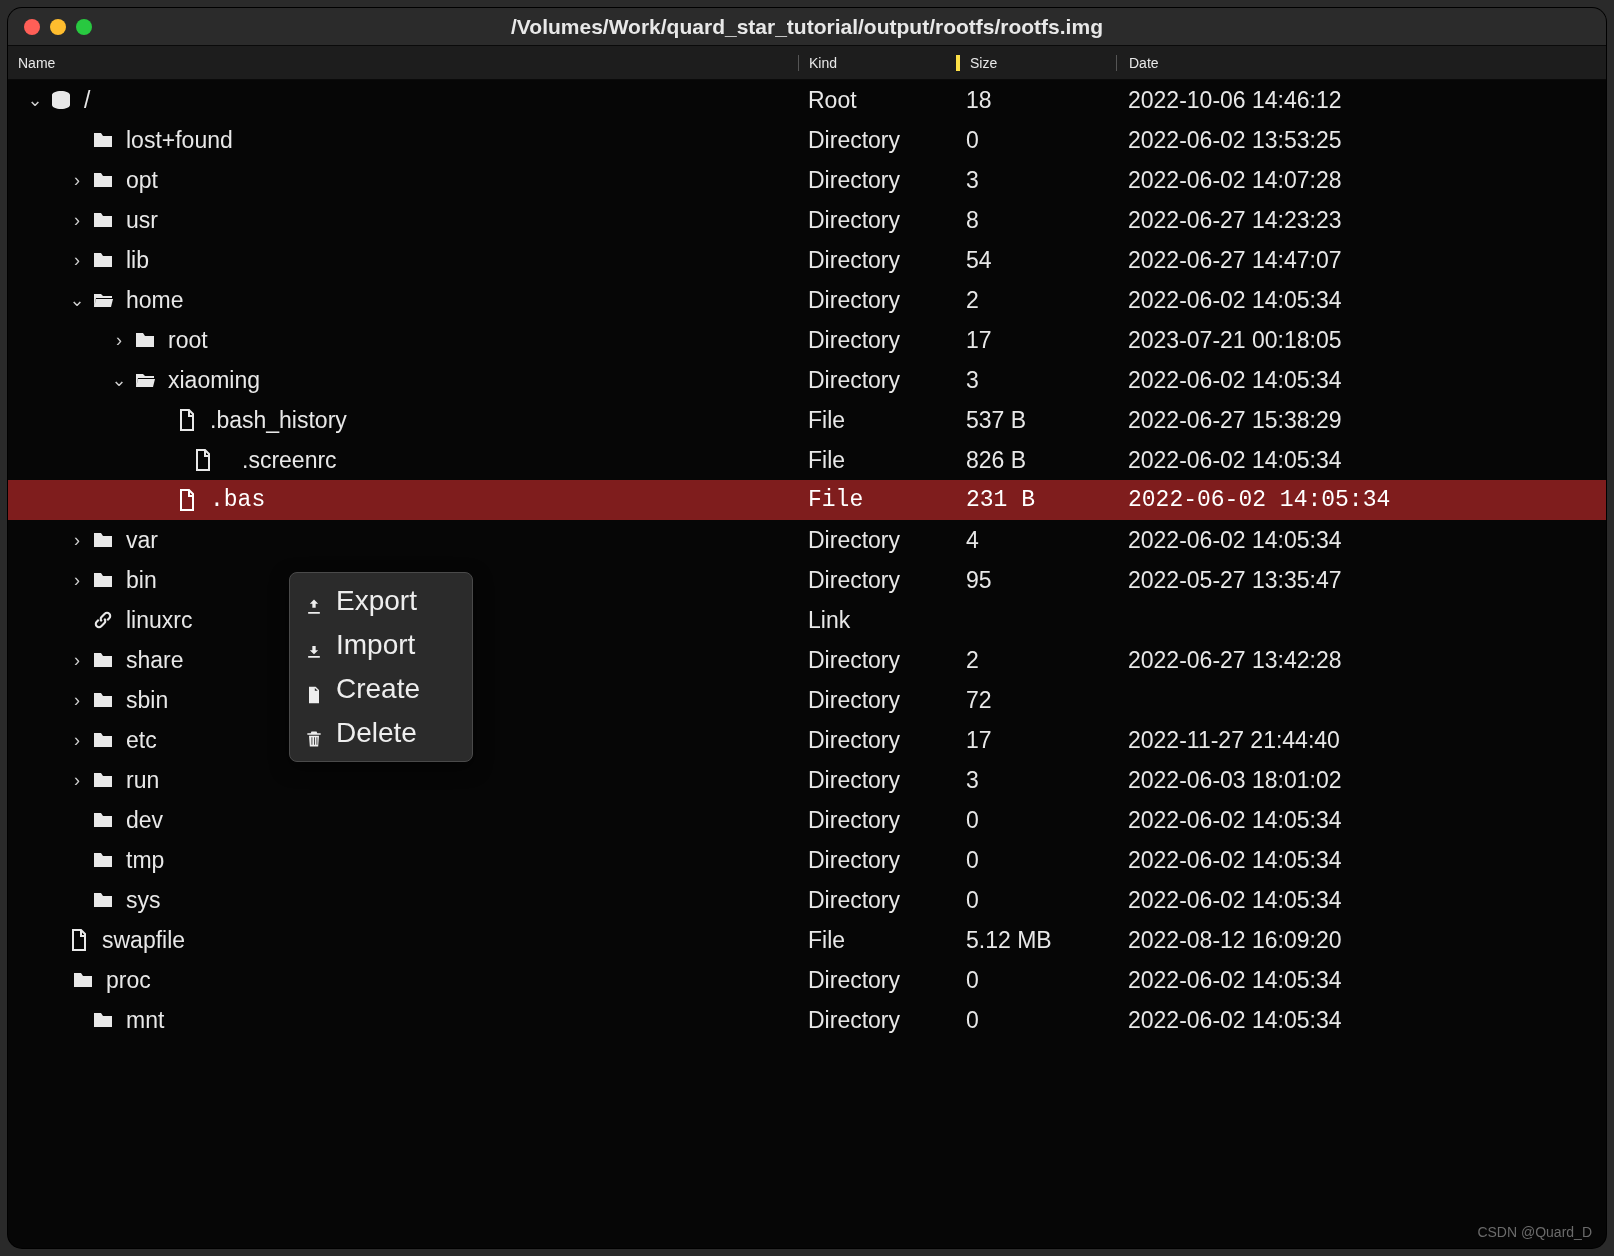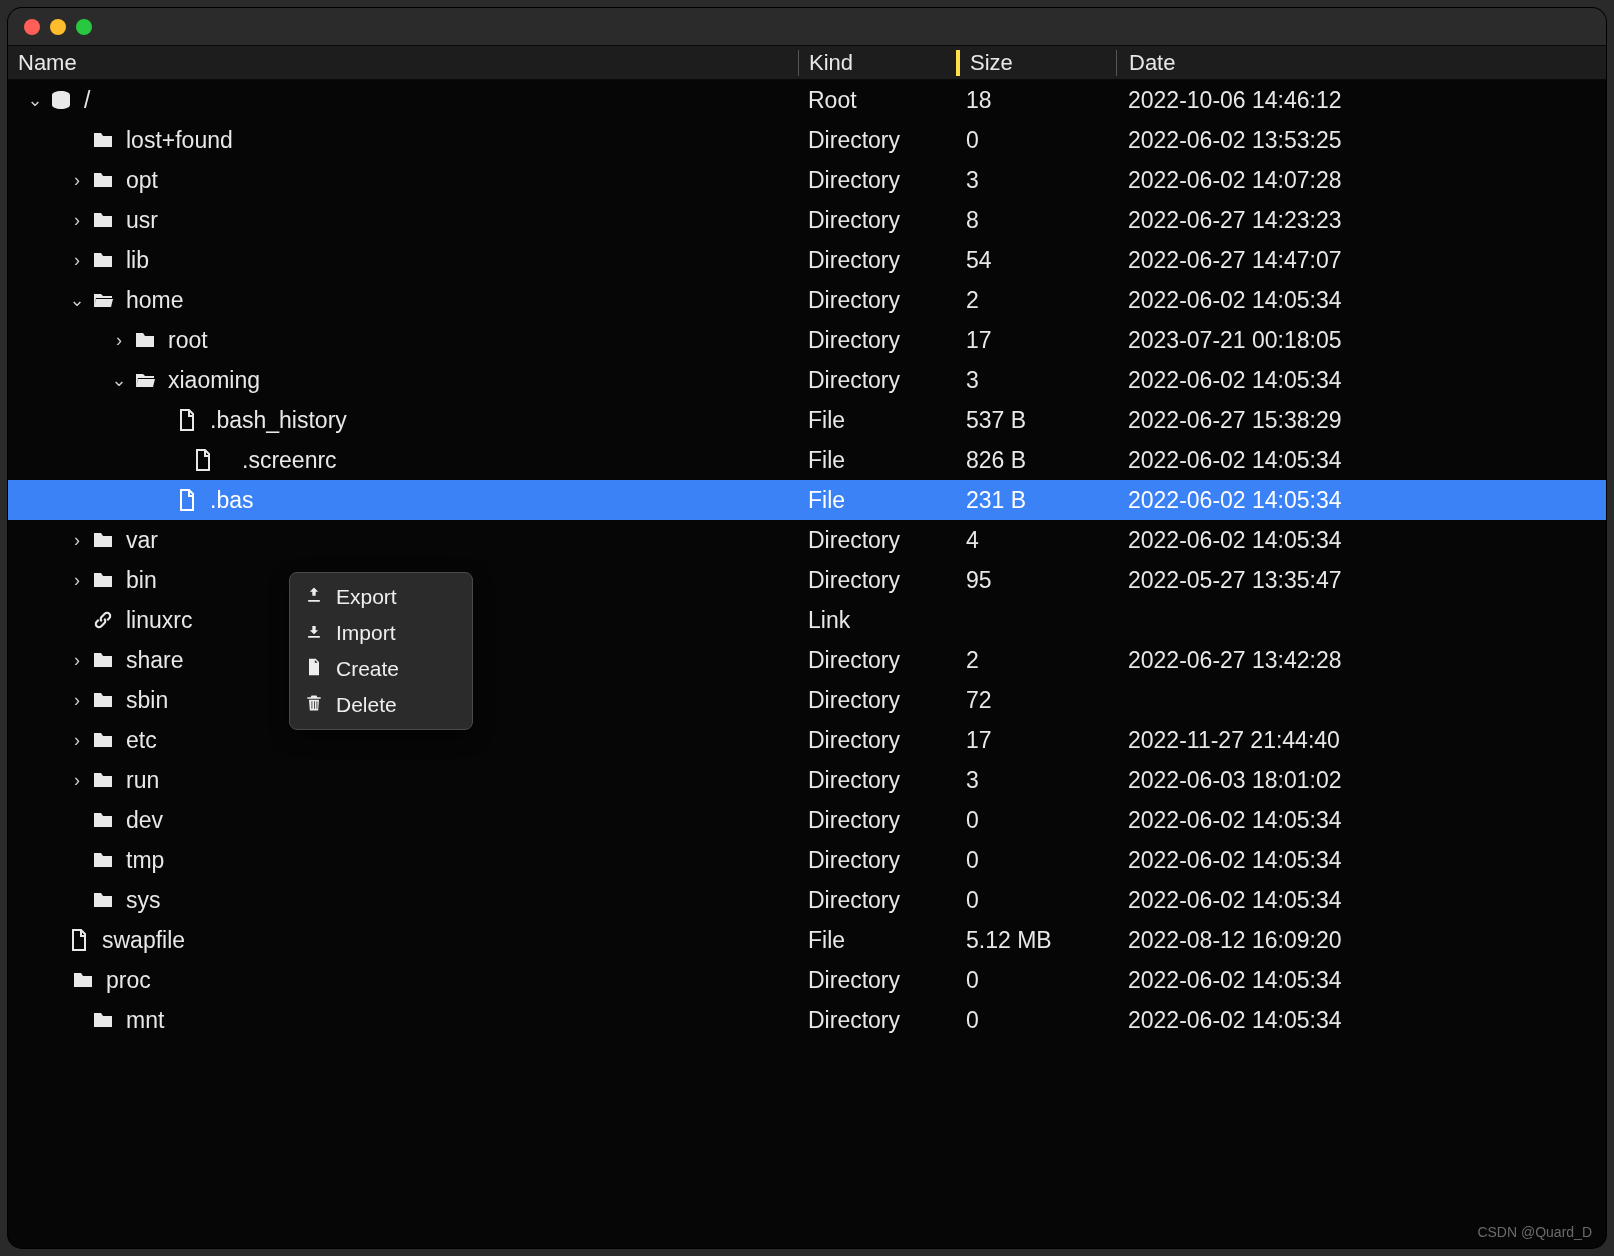--- a/index.html
+++ b/index.html
@@ -41,21 +41,21 @@
     font-size:21px;
     font-weight:600;
     pointer-events:none;
   }
   .header-row {
     height:35px;
     background:#1d1d1d;
     color:#e8e8e8;
     display:flex;
     align-items:center;
-    font-size:22px;
+    font-size:14px;
     border-top:1px solid #0a0a0a;
     border-bottom:1px solid #0a0a0a;
     flex:0 0 auto;
   }
   .col-name { flex: 0 0 790px; padding-left:10px; }
   .col-kind { flex: 0 0 158px; border-left:1px solid #555; padding-left:10px; }
   .col-size { flex: 0 0 160px; border-left:4px solid #fde047; padding-left:10px; }
   .col-date { flex: 1 1 auto; border-left:1px solid #555; padding-left:12px; }
   .tree {
     flex:1 1 auto;
@@ -63,21 +63,21 @@
     font-size:23px;
     overflow:hidden;
     position:relative;
   }
   .row {
     height:40px;
     display:flex;
     align-items:center;
     white-space:nowrap;
   }
-  .row.selected { background:#3b82f6; color:#fff; }
+  .row.selected { background:#7f1d1d; color:#fff;font-family:Liberation Mono, monospace; }
   .name-cell {
     flex:0 0 790px;
     display:flex;
     align-items:center;
     overflow:hidden;
   }
   .kind-cell { flex:0 0 158px; padding-left:10px; }
   .size-cell { flex:0 0 160px; padding-left:10px; }
   .date-cell { flex:1 1 auto; padding-left:12px; }
   .chev {
@@ -98,22 +98,22 @@
     left:281px; top:492px;
     width:184px;
     background:#2b2b2b;
     border:1px solid #4a4a4a;
     border-radius:8px;
     box-shadow:0 6px 18px rgba(0,0,0,.5);
     padding:6px 4px;
     z-index:10;
   }
   .ctx-item {
-    display:flex; align-items:flex-start;
-    color:#eee; font-size:21px;
+    display:flex; align-items:flex-end;
+    color:#eee; font-size:28px;
     padding:6px 10px;
     gap:12px;
     border-radius:4px;
   }
   .ctx-ico { width:20px; height:20px; display:inline-flex; align-items:center; justify-content:center;}
   .ctx-ico svg { width:20px; height:20px; fill:#eee; }
 
   .watermark {
     position:absolute; right:14px; bottom:8px;
     color:#6b6b6b; font-size:14px;margin-top:48px;
@@ -123,20 +123,21 @@
 <body>
 
 <div class="window">
 
   <div class="titlebar">
     <div class="traffic-lights">
       <div class="dot red"></div>
       <div class="dot yellow"></div>
       <div class="dot green"></div>
     </div>
+    <div class="title">/Volumes/Work/quard_star_tutorial/output/rootfs/rootfs.img</div>
   </div>
 
   <div class="header-row">
     <div class="col-name">Name</div>
     <div class="col-kind">Kind</div>
     <div class="col-size">Size</div>
     <div class="col-date">Date</div>
   </div>
 
   <div class="tree" id="tree">

